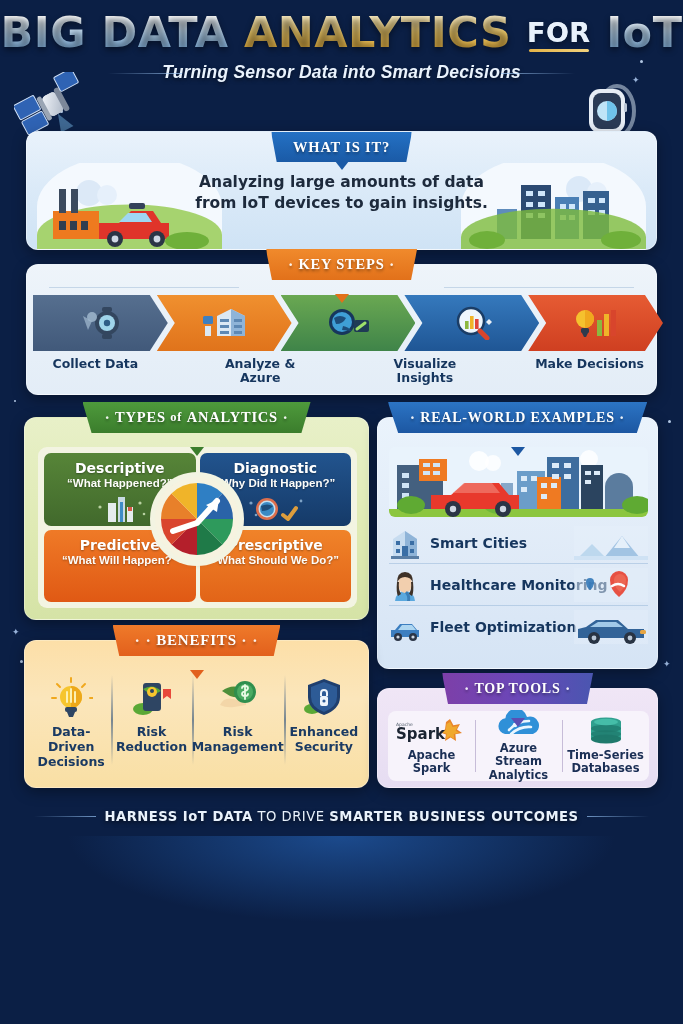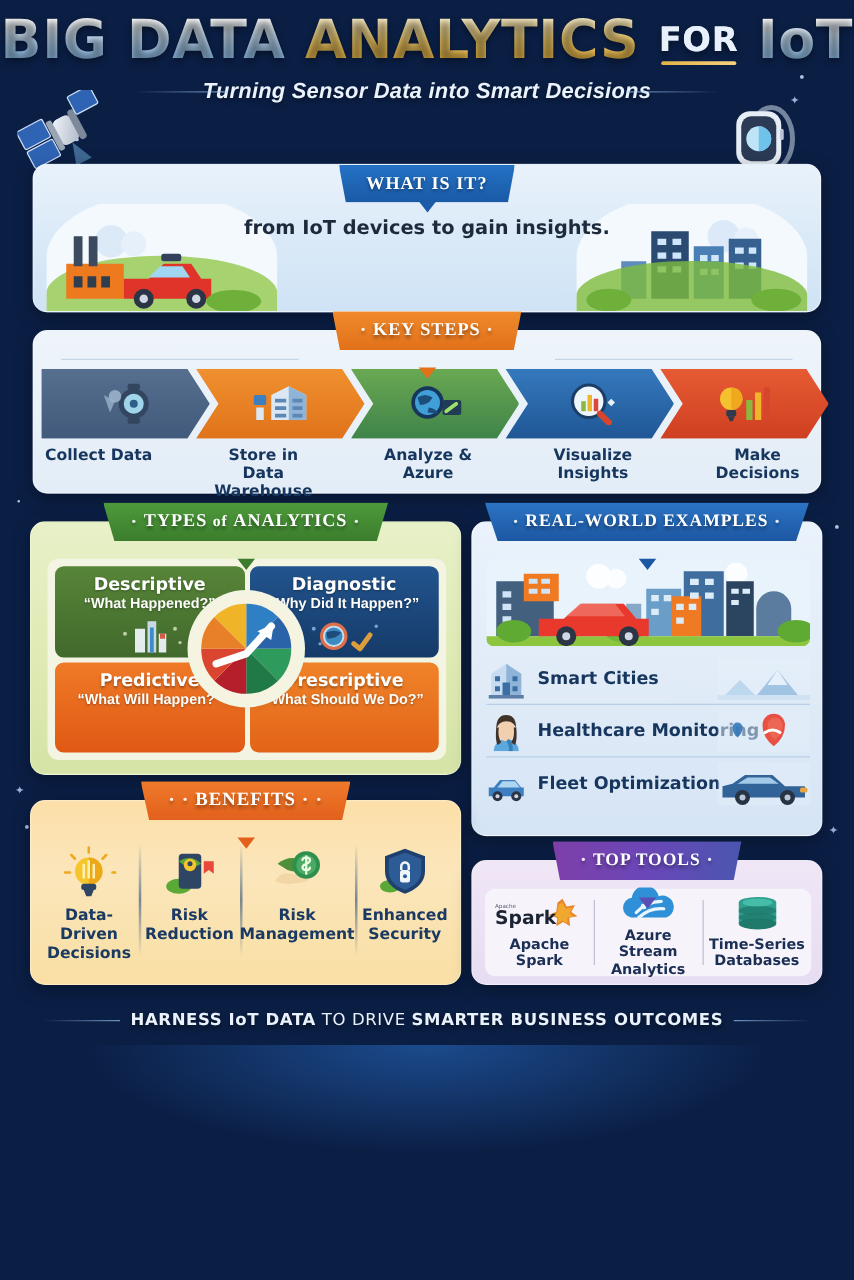--- a/index.html
+++ b/index.html
@@ -333,20 +333,23 @@
             <rect x="138" y="47" width="6" height="5"></rect>
         </g>
         <path d="M0 86 V74 A85 26 0 0 1 185 74 V86 Z" fill="#7dbb3c" opacity=".8"></path>
         <ellipse cx="26" cy="77" rx="18" ry="9" fill="#6fb03a"></ellipse>
         <ellipse cx="160" cy="77" rx="20" ry="9" fill="#6fb03a"></ellipse>
       </svg>
     </div>
     <div class="ribbon">WHAT IS IT?</div>
     <div class="ribbon-notch" style="border-top:9px solid #1a5aa6;top:29px;"></div>
     <div class="what-text">
+      <div>
+        <span>Analyzing </span><b>large amounts</b><span> of data</span>
+      </div>
       <div>from IoT devices to gain insights.</div>
     </div>
   </div>
 
   <div class="card" id="steps-card">
     <div class="steps-rule" style="left:22px;width:190px;"></div>
     <div class="steps-rule" style="right:22px;width:190px;"></div>
     <div class="ribbon">
       <span class="dot">·</span>&nbsp;<span>KEY STEPS</span>&nbsp;<span class="dot">·</span>
     </div>
@@ -412,24 +415,20 @@
           <rect x="31" y="8" width="5" height="22" fill="#f0b429"></rect>
           <rect x="38" y="4" width="5" height="26" fill="#d8452c"></rect>
         </svg>
       </div>
     </div>
 
     <div class="steps-labels">
       <div>
         <span>Collect Data</span><br>
         <span></span>
-      </div>
-      <div>
-        <span>Store in Data</span><br>
-        <span>Warehouse</span>
       </div>
       <div>
         <span>Analyze &amp;</span><br>
         <span>Azure</span>
       </div>
       <div>
         <span>Visualize</span><br>
         <span>Insights</span>
       </div>
       <div>

